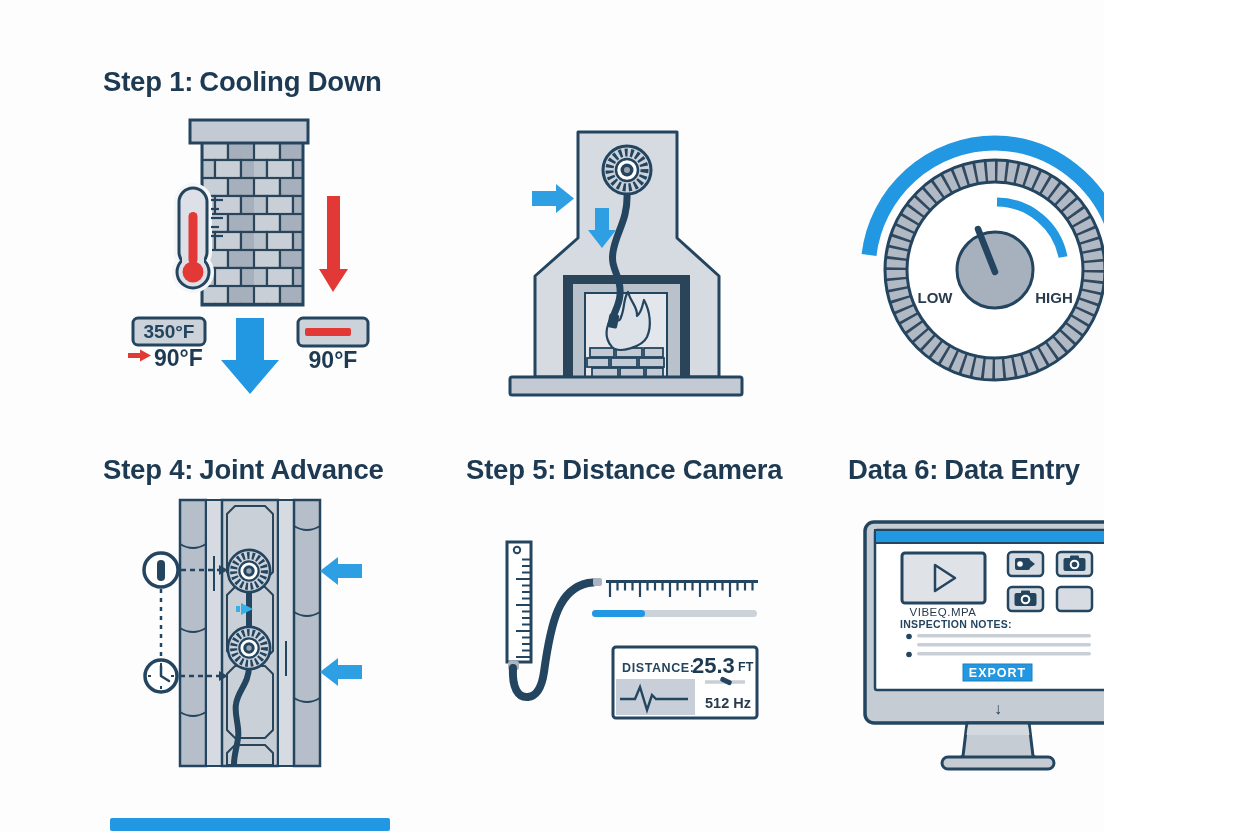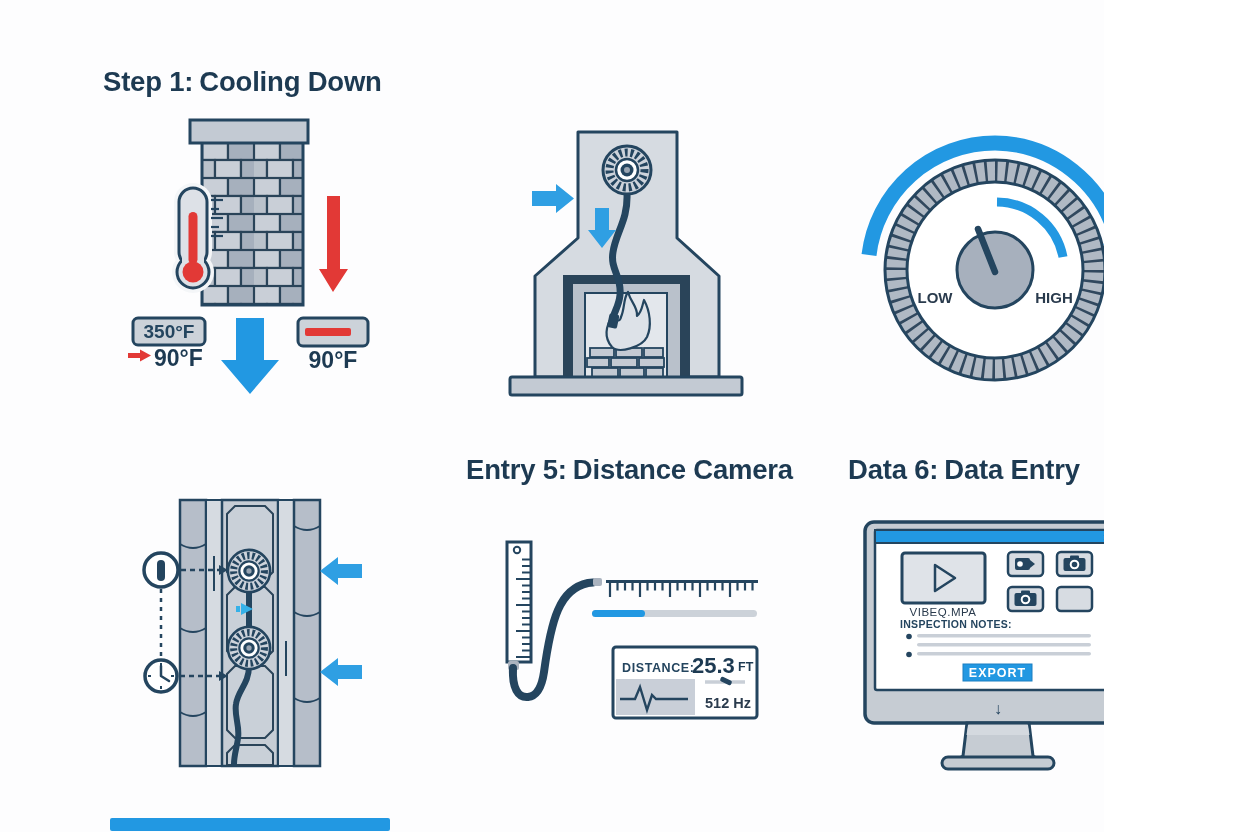--- a/index.html
+++ b/index.html
@@ -157,20 +157,21 @@
         <line x1="306" y1="267" x2="314" y2="262"></line>
         <line x1="308" y1="276" x2="317" y2="277"></line>
         <line x1="304" y1="285" x2="311" y2="291"></line>
         <line x1="297" y1="290" x2="300" y2="299"></line>
       </g>
     </g>
   </svg>
 </div>
 
 <div class="panel" style="left:0;top:416px">
+  <div class="title" style="left:103px;top:38px"><span class="tp">Step 4:</span><span class="tn">Joint Advance</span></div>
   <svg class="art" width="416" height="416" viewBox="0 0 416 416">
     <g>
       <rect x="180" y="84" width="26" height="266" fill="#b6bec9" stroke="#24455f" stroke-width="2.5"></rect>
       <rect x="206" y="84" width="16" height="266" fill="#d6dbe1" stroke="#24455f" stroke-width="2"></rect>
       <rect x="222" y="84" width="56" height="266" fill="#c6cdd5" stroke="#24455f" stroke-width="2.5"></rect>
       <rect x="278" y="84" width="16" height="266" fill="#d6dbe1" stroke="#24455f" stroke-width="2"></rect>
       <rect x="294" y="84" width="26" height="266" fill="#b6bec9" stroke="#24455f" stroke-width="2.5"></rect>
       <g stroke="#24455f" stroke-width="2" fill="none">
         <path d="M 180 128 Q 193 136 206 128"></path>
         <path d="M 180 212 Q 193 220 206 212"></path>
@@ -211,21 +212,21 @@
       <path d="M 161 260 L 161 250 M 161 260 L 169 265" stroke="#24455f" stroke-width="2.5" fill="none" stroke-linecap="round"></path>
       <line x1="180" y1="260" x2="219" y2="260" stroke="#24455f" stroke-width="2.5" stroke-dasharray="5 4"></line>
       <path d="M 219 255 L 219 265 L 228 260 Z" fill="#24455f"></path>
     </g>
     <path d="M 320 155 L 338 141 L 338 148 L 362 148 L 362 162 L 338 162 L 338 169 Z" fill="#2f9fe3"></path>
     <path d="M 320 256 L 338 242 L 338 249 L 362 249 L 362 263 L 338 263 L 338 270 Z" fill="#2f9fe3"></path>
   </svg>
 </div>
 
 <div class="panel" style="left:416px;top:416px">
-  <div class="title" style="left:50px;top:38px"><span class="tp">Entry 5:</span><span class="tn">Distance Camera</span></div>
+  <div class="title" style="left:50px;top:38px"><span class="tp">Step 5:</span><span class="tn">Distance Camera</span></div>
   <svg class="art" width="416" height="416" viewBox="0 0 416 416">
     <g>
       <rect x="91" y="126" width="24" height="120" fill="#ffffff" stroke="#24455f" stroke-width="3"></rect>
       <circle cx="101" cy="134" r="3.2" fill="#ffffff" stroke="#24455f" stroke-width="2"></circle>
       <rect x="91" y="140" width="24" height="104" fill="url(#vruler)"></rect>
     </g>
     <rect x="92" y="245" width="11" height="9" rx="2" fill="#aab3bf"></rect>
     <path d="M 97 252 C 96 272 102 282 112 281 C 122 280 126 270 128 256 C 131 234 135 210 142 194 C 148 180 158 170 172 167 L 177 166.5" fill="none" stroke="#24455f" stroke-width="8" stroke-linecap="round"></path>
     <rect x="177" y="162" width="9" height="8" rx="2" fill="#aab3bf"></rect>
     <g>

